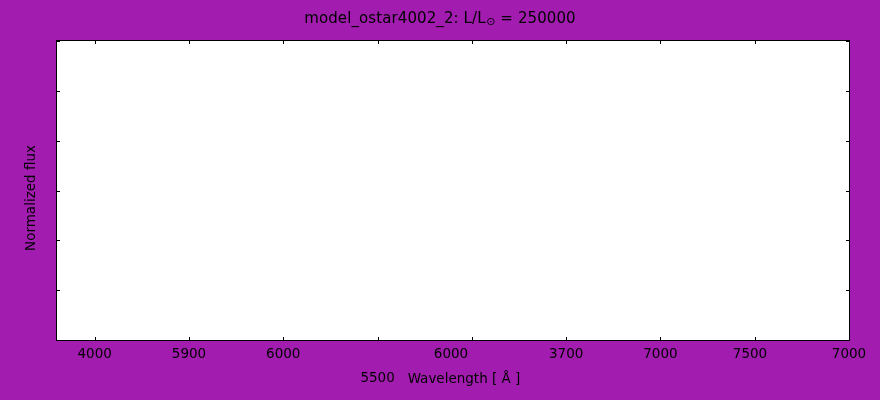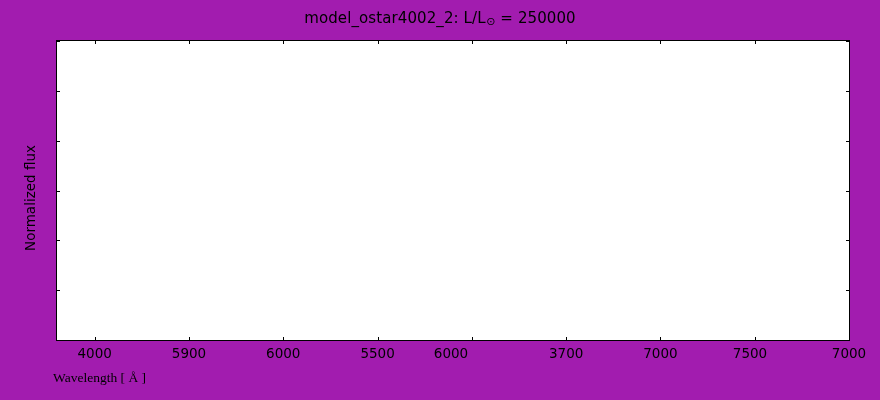--- a/index.html
+++ b/index.html
@@ -76,26 +76,26 @@
     top: 337px;
     width: 1px;
     height: 4px;
     background: #000000;
   }
   .tick-mark-x.top {
     top: 40px;
   }
   #xlabel {
     position: absolute;
-    left: 53px;
+    left: 67px;
     top: 370px;
     width: 794px;
+    text-align: center;
     font-size: 13.5px;
     color: #000000;
-    font-family: Liberation Serif, serif;
   }
   #ylabel {
     position: absolute;
     left: -70px;
     top: 190px;
     width: 200px;
     text-align: center;
     font-size: 13.5px;
     color: #000000;
     transform: rotate(-90deg);
@@ -136,21 +136,21 @@
   <div id="x-ticks">
       <div class="tick-label-x" style="left: 94.7143px;">4000</div>
       <div class="tick-mark-x" style="left: 94.7143px;"></div>
       <div class="tick-mark-x top" style="left: 94.7143px;"></div>
       <div class="tick-label-x" style="left: 189px;">5900</div>
       <div class="tick-mark-x" style="left: 189px;"></div>
       <div class="tick-mark-x top" style="left: 189px;"></div>
       <div class="tick-label-x" style="left: 283.286px;">6000</div>
       <div class="tick-mark-x" style="left: 283.286px;"></div>
       <div class="tick-mark-x top" style="left: 283.286px;"></div>
-      <div class="tick-label-x" style="left: 377.571px;">5500</div>
+      <div class="tick-label-x" style="left: 377.571px; margin-top: 24px;">5500</div>
       <div class="tick-mark-x" style="left: 377.571px;"></div>
       <div class="tick-mark-x top" style="left: 377.571px;"></div>
       <div class="tick-label-x" style="left: 451px;">6000</div>
       <div class="tick-mark-x" style="left: 471.857px;"></div>
       <div class="tick-mark-x top" style="left: 471.857px;"></div>
       <div class="tick-label-x" style="left: 566.143px;">3700</div>
       <div class="tick-mark-x" style="left: 566.143px;"></div>
       <div class="tick-mark-x top" style="left: 566.143px;"></div>
       <div class="tick-label-x" style="left: 660.429px;">7000</div>
       <div class="tick-mark-x" style="left: 660.429px;"></div>

